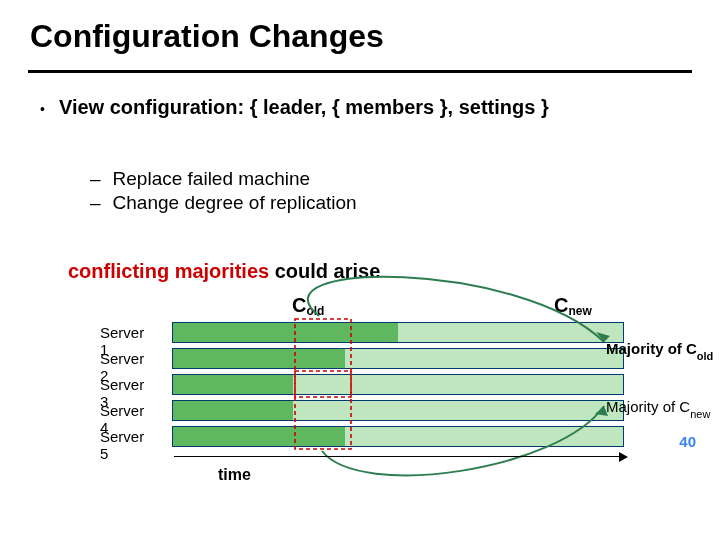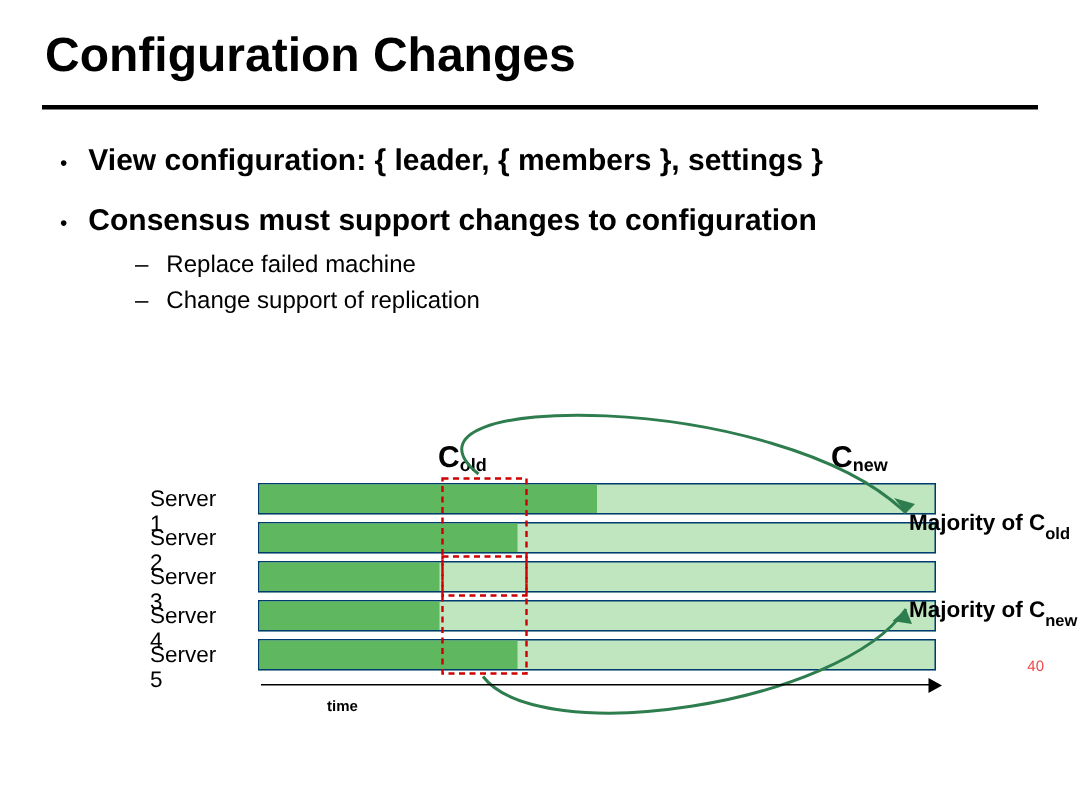--- a/index.html
+++ b/index.html
@@ -5,21 +5,21 @@
 html,body{margin:0;padding:0;width:720px;height:540px;background:#fff;font-family:Arial,Helvetica,sans-serif;color:#000}
 .slide{position:relative;width:720px;height:468px}
 .title{position:absolute;left:30px;top:18px;font-size:32px;font-weight:bold}
 .hr{position:absolute;left:28px;top:70px;width:664px;height:3px;background:#000}
 .b1{position:absolute;left:40px;top:96px;font-size:20px}
 .b1 .dot{font-size:14px;vertical-align:middle;margin-right:14px}
 .b1 .txt{font-weight:bold}
 .b2{position:absolute;left:40px;top:136px;font-size:20px}
 .b2 .dot{font-size:14px;vertical-align:middle;margin-right:14px}
 .b2 .txt{font-weight:bold}
-.sub{position:absolute;left:90px;font-size:16px}
+.sub{position:absolute;left:90px;font-size:19px}
 .sub .dash{margin-right:12px}
 .s1{top:168px}
 .s2{top:192px}
 .b3{position:absolute;left:40px;top:234px;font-size:20px}
 .b3 .dot{font-size:14px;vertical-align:middle;margin-right:14px}
 .b3 .txt{font-weight:bold}
 .b3l2{position:absolute;left:68px;top:260px;font-size:20px;font-weight:bold}
 .conf{color:#cc0000}
 .cold{position:absolute;left:292px;top:294px;font-size:20px;font-weight:bold}
 .cold sub{font-size:12px;vertical-align:baseline;position:relative;top:3px}
@@ -29,51 +29,51 @@
 .srow .lbl{position:absolute;left:0;top:2px;font-size:15px;font-weight:normal}
 .track{position:absolute;left:72px;top:0;height:19px;border:1px solid #003b6f;background:#bfe6bf}
 .fill{position:absolute;left:0;top:0;height:19px;background:#5fb85f}
 .r1{top:322px}.r1 .track{width:450px}.r1 .fill{width:225px}
 .r2{top:348px}.r2 .track{width:450px}.r2 .fill{width:172px}
 .r3{top:374px}.r3 .track{width:450px}.r3 .fill{width:120px}
 .r4{top:400px}.r4 .track{width:450px}.r4 .fill{width:120px}
 .r5{top:426px}.r5 .track{width:450px}.r5 .fill{width:172px}
 .mold{position:absolute;left:606px;top:340px;font-size:15px;font-weight:bold}
 .mold sub{font-size:11px;position:relative;top:2px}
-.mnew{position:absolute;left:606px;top:398px;font-size:15px;font-weight:bold}
+.mnew{position:absolute;left:606px;top:398px;font-size:15px;font-weight:normal}
 .mnew sub{font-size:11px;position:relative;top:2px}
 .axis{position:absolute;left:174px;top:456px;width:452px;height:1px;background:#000}
 .axis::after{content:"";position:absolute;right:-2px;top:-4px;border-left:9px solid #000;border-top:5px solid transparent;border-bottom:5px solid transparent}
-.timelbl{position:absolute;left:218px;top:466px;font-size:10px;font-weight:bold}
-.pagenum{position:absolute;right:24px;bottom:18px;font-size:10px;font-weight:normal;color:#ef4444}
+.timelbl{position:absolute;left:218px;top:466px;font-size:16px;font-weight:bold}
+.pagenum{position:absolute;right:24px;bottom:18px;font-size:15px;font-weight:bold;color:#3b82f6}
 .svgover{position:absolute;left:0;top:0;pointer-events:none}
 </style>
 </head>
 <body>
 
 <div class="slide">
 
   <div class="title">Configuration Changes</div>
   <div class="hr"></div>
 
   <div class="b1">
     <span class="dot">•</span><span class="txt">View configuration:  { leader, { members }, settings }</span>
   </div>
 
-  <div class="b2">
-    <span class="dot">•</span><span class="txt">Consensus must support changes to configuration</span>
-  </div>
 
   <div class="sub s1">
     <span class="dash">–</span><span>Replace failed machine</span>
   </div>
   <div class="sub s2">
-    <span class="dash">–</span><span>Change support of replication</span>
+    <span class="dash">–</span><span>Change degree of replication</span>
   </div>
 
+  <div class="b3l2">
+    <span class="conf">conflicting majorities</span><span> could arise</span>
+  </div>
 
   <div class="cold"><span>C</span><sub>old</sub></div>
   <div class="cnew"><span>C</span><sub>new</sub></div>
 
   <div class="srow r1">
     <div class="lbl">Server 1</div>
     <div class="track">
         <div class="fill"></div>
       </div>
   </div>

